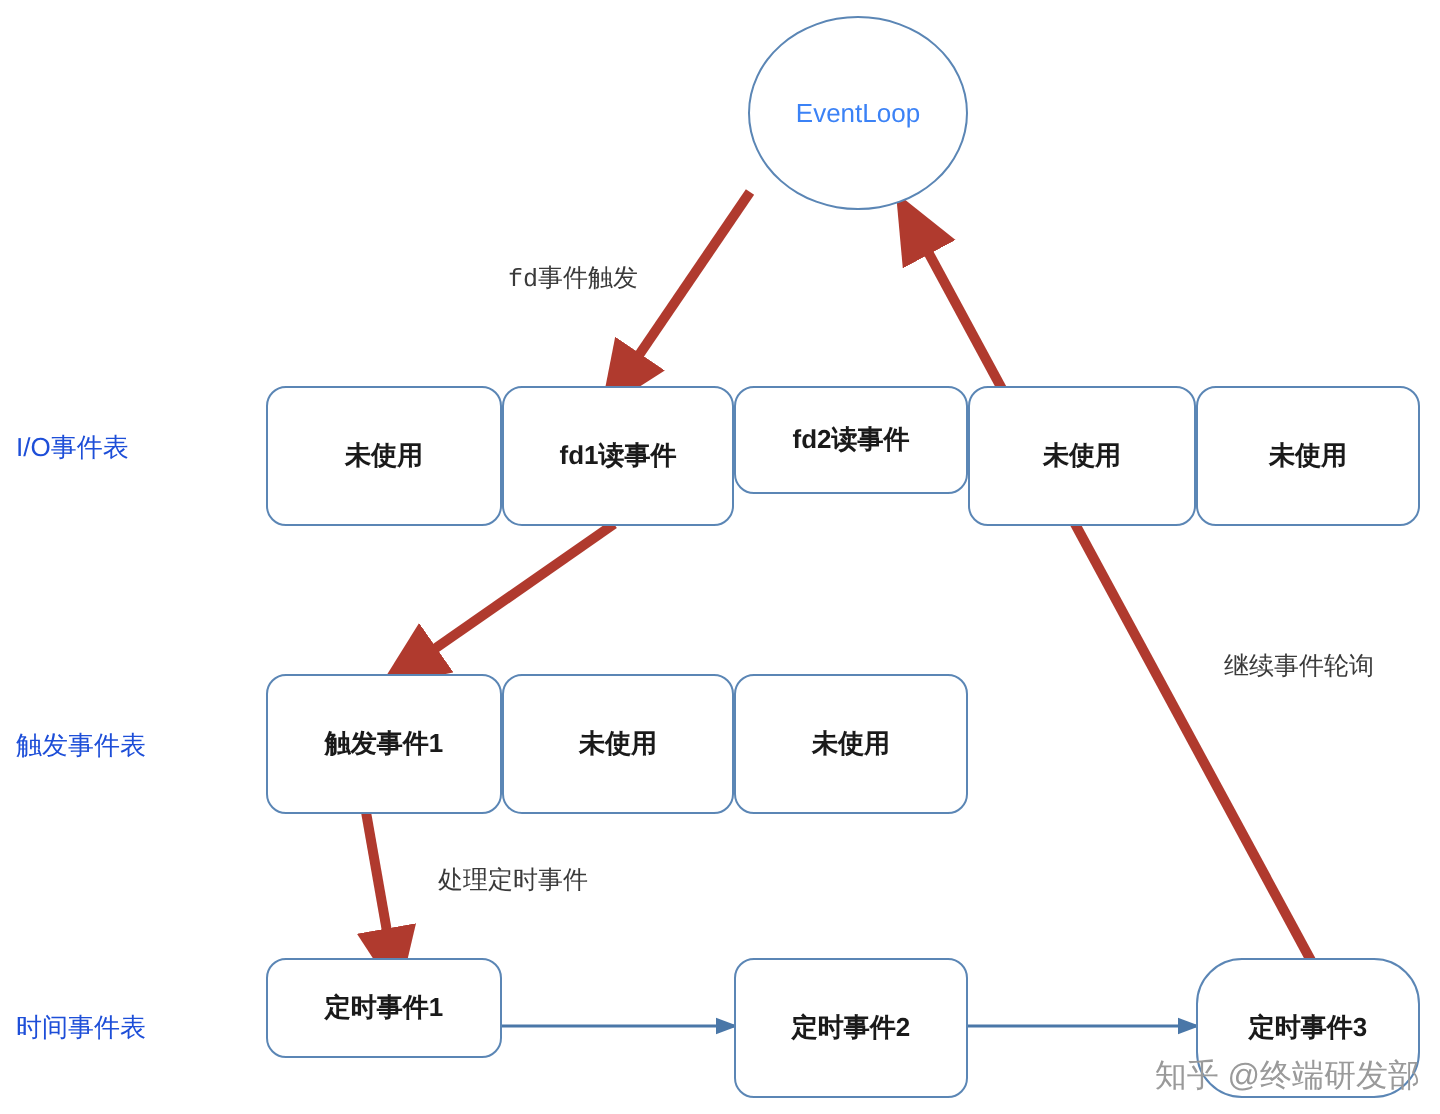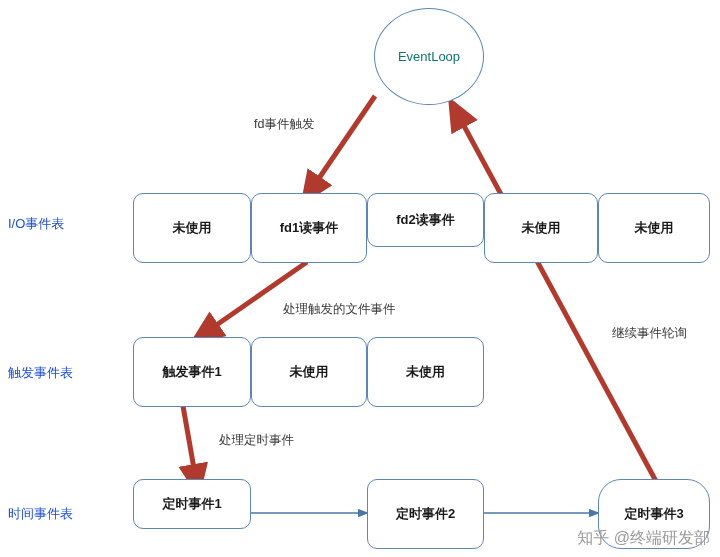--- a/index.html
+++ b/index.html
@@ -48,21 +48,21 @@
   .ellipse {
     position: absolute;
     box-sizing: border-box;
     border: 1px solid #5b86b5;
     border-radius: 50%;
     background: #ffffff;
     display: flex;
     align-items: center;
     justify-content: center;
     font-size: 13px;
-    color: #0f766e;
+    color: #3b82f6;
     text-align: center;
   }
   .edge-label {
     position: absolute;
     font-size: 12.5px;
     color: #3a3a3a;
     white-space: nowrap;
   }
   .watermark {
     position: absolute;
@@ -138,19 +138,18 @@
   <div class="node" style="left:133px; top:479px; width:118px; height:50px;">
     <span>定时事件1</span>
   </div>
   <div class="node" style="left:367px; top:479px; width:117px; height:70px;">
     <span>定时事件2</span>
   </div>
   <div class="node" style="left:598px; top:479px; width:112px; height:70px;border-radius:23px;">
     <span>定时事件3</span>
   </div>
 
-  <div class="edge-label" style="left:254px; top:116px;">fd事件触发</div>
-  <div class="edge-label" style="left:283px; top:301px;">处理触发的文件事件</div>
+  <div class="edge-label" style="left:254px; top:131px;font-family:Liberation Mono, monospace;">fd事件触发</div>
   <div class="edge-label" style="left:219px; top:432px;">处理定时事件</div>
   <div class="edge-label" style="left:612px; top:325px;">继续事件轮询</div>
 
   <div class="watermark">知乎 @终端研发部</div>
 </div>
 
 </body></html>

